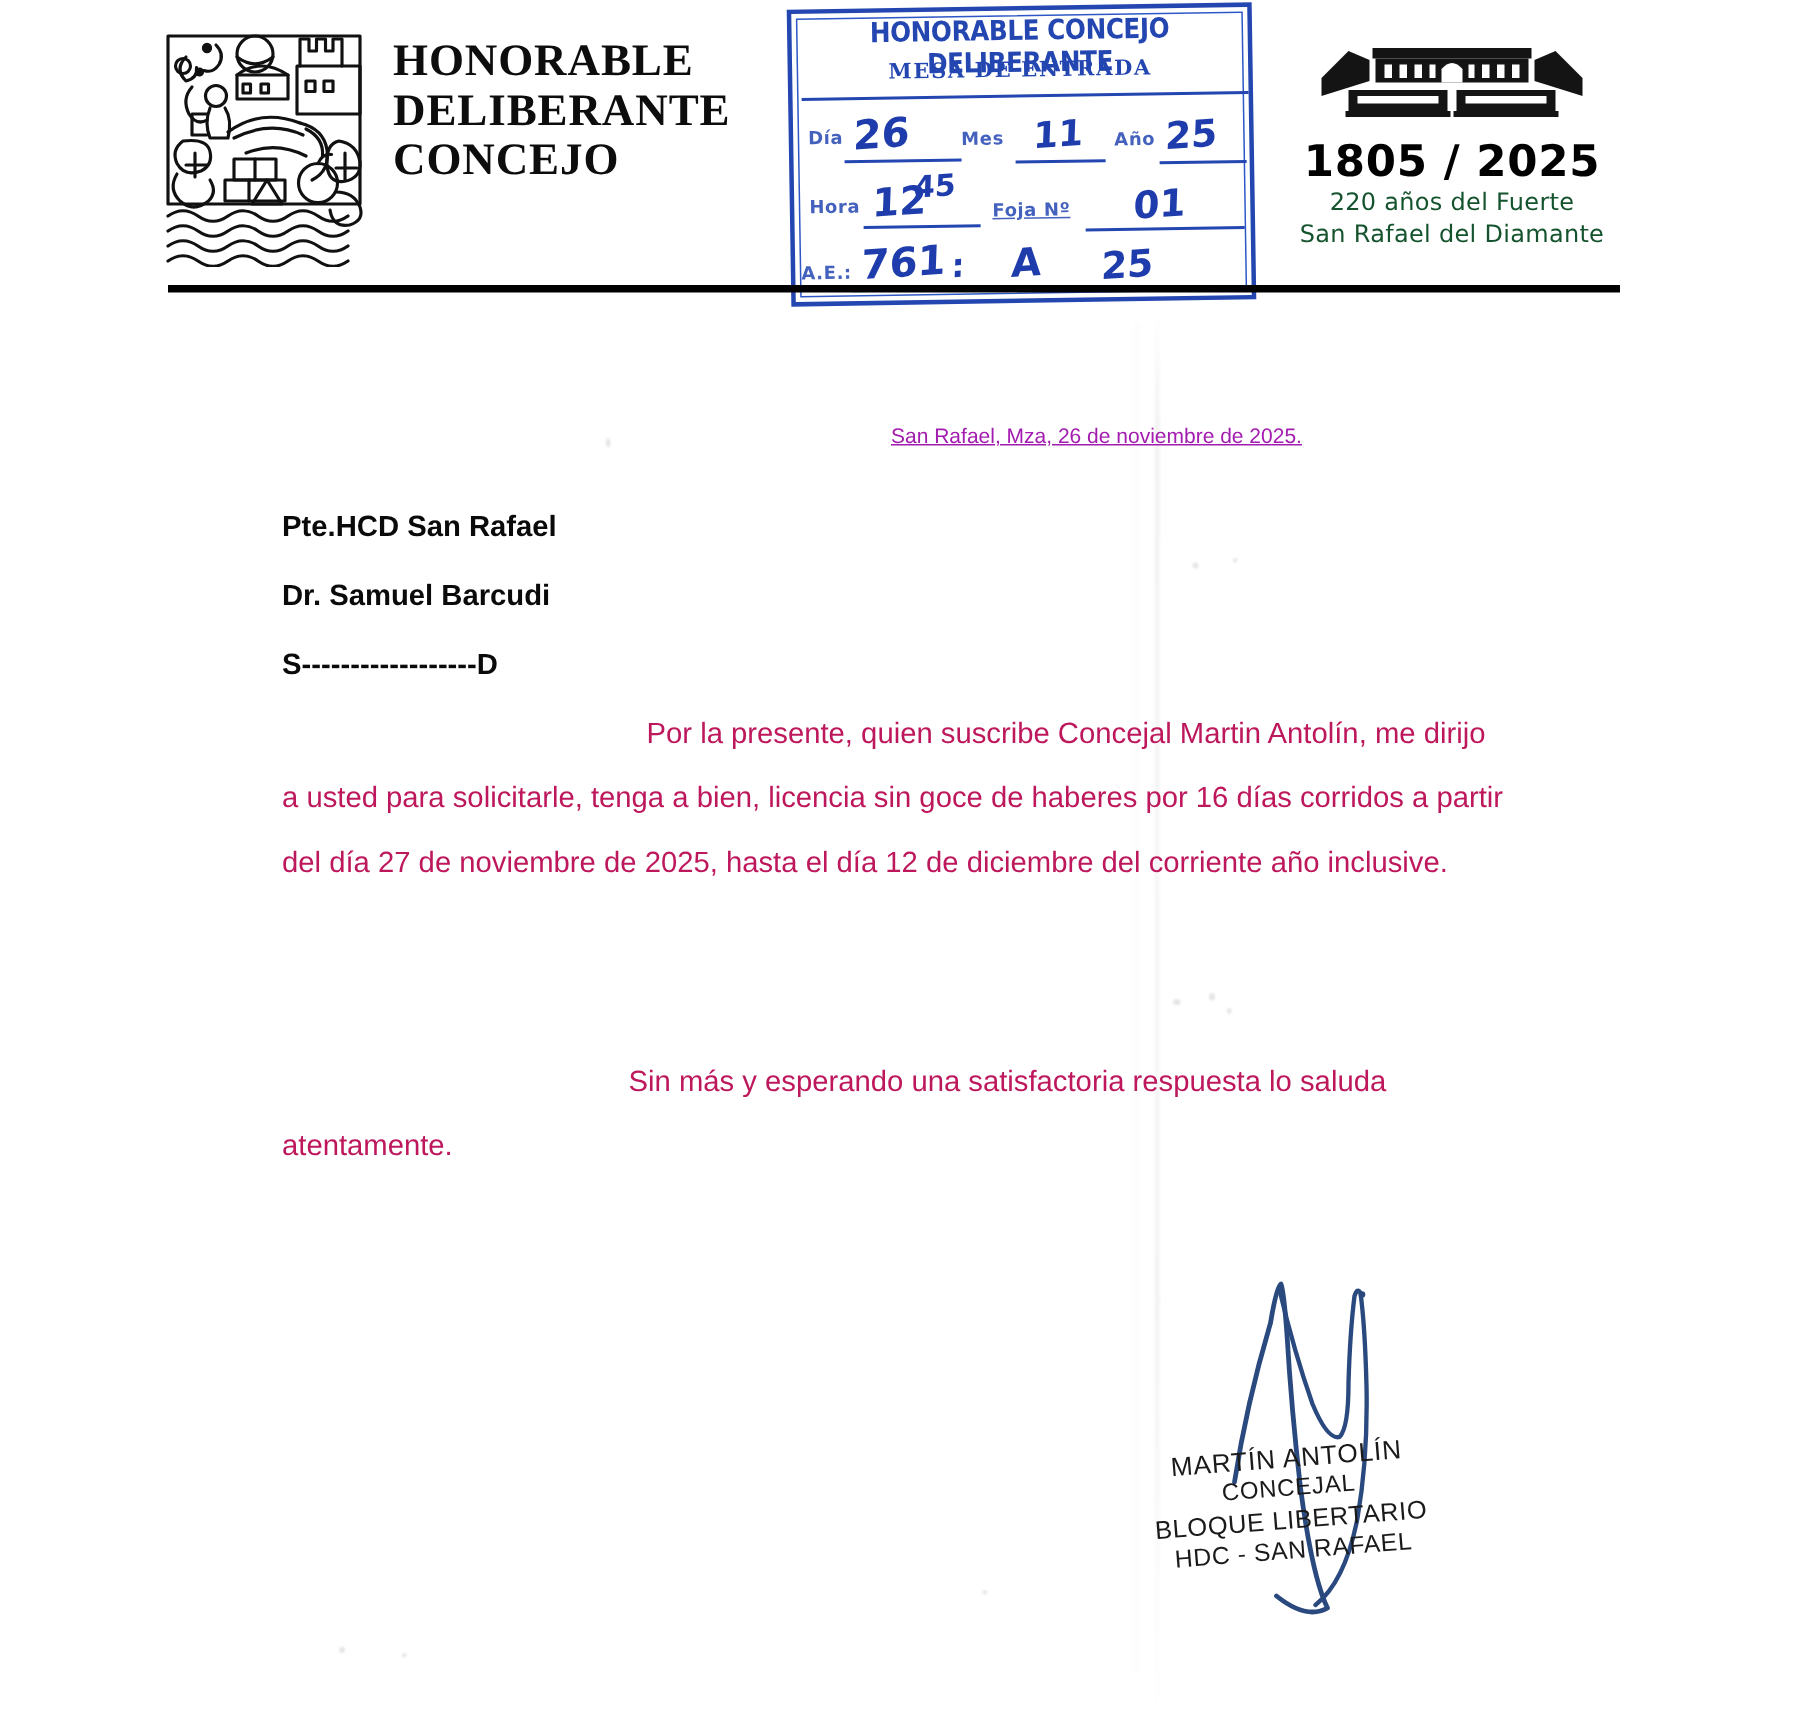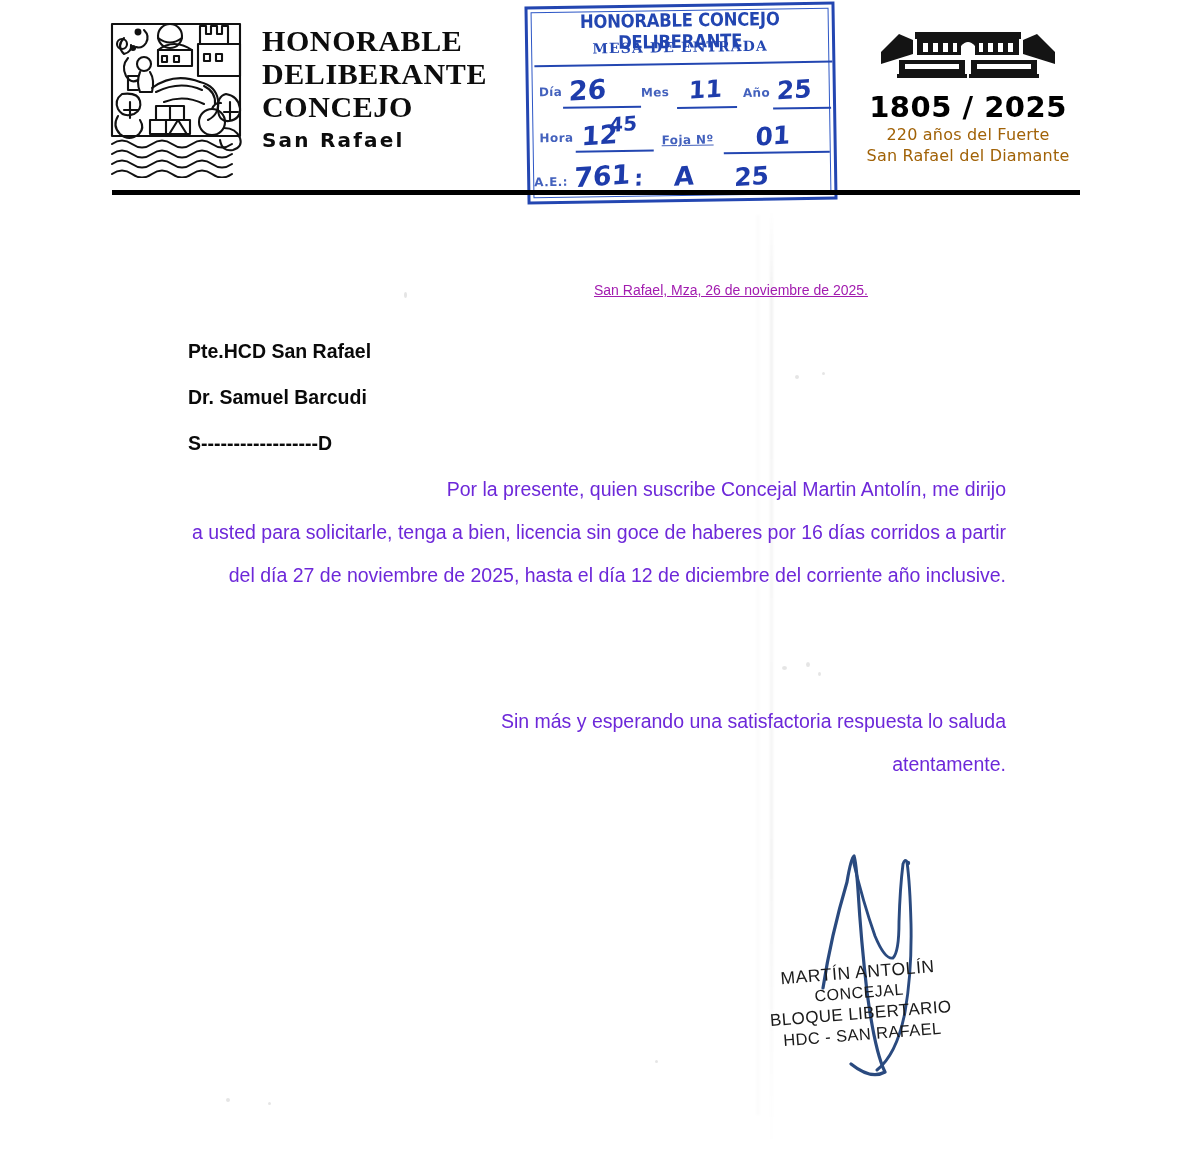--- a/index.html
+++ b/index.html
@@ -183,21 +183,21 @@
     font-size: 29px;
     letter-spacing: 0.5px;
     margin-top: 4px;
     color: #000000;
   }
   .anniv-t1, .anniv-t2 {
     font-family: "DejaVu Sans", sans-serif;
     font-weight: 500;
     font-size: 16px;
     letter-spacing: 0.2px;
-    color: #a16207;
+    color: #14532d;
     line-height: 21px;
   }
 
   .hr {
     position: absolute;
     left: 112px;
     top: 190px;
     width: 968px;
     height: 5px;
     background: #000000;
@@ -230,22 +230,22 @@
   .addr1 { top: 140px; }
   .addr2 { top: 186px; }
   .addr3 { top: 232px; letter-spacing: 0px; }
 
   .para {
     position: absolute;
     left: 188px;
     width: 818px;
     font-size: 19.5px;
     line-height: 43px;
-    color: #6d28d9;
-    text-align: right;
+    color: #be185d;
+    text-align: left;
   }
   .para .indent { display: inline-block; width: 243px; }
   .para2 .indent { display: inline-block; width: 231px; }
   .para1 { top: 268px; }
   .para2 { top: 500px; }
 
   
   .sign-area {
     position: absolute;
     left: 735px;
@@ -366,21 +366,20 @@
           <path d="M12 148 q10 -7 20 0 q10 7 20 0 q10 -7 20 0 q10 7 20 0 q10 -7 20 0 q10 7 20 0"></path>
           <path d="M12 158 q10 -7 20 0 q10 7 20 0 q10 -7 20 0 q10 7 20 0 q10 -7 20 0 q10 7 20 0"></path>
         </g>
       </svg>
     </div>
 
     <div class="org-block">
       <div class="org-line">HONORABLE</div>
       <div class="org-line">DELIBERANTE</div>
       <div class="org-line">CONCEJO</div>
-      <div class="org-city">San Rafael</div>
     </div>
 
     <div class="stamp">
       <div class="stamp-inner"></div>
 
       <div class="stamp-title">HONORABLE CONCEJO DELIBERANTE</div>
       <div class="stamp-sub">MESA DE ENTRADA</div>
 
       <div class="stamp-rule" style="top:56px;"></div>
 

